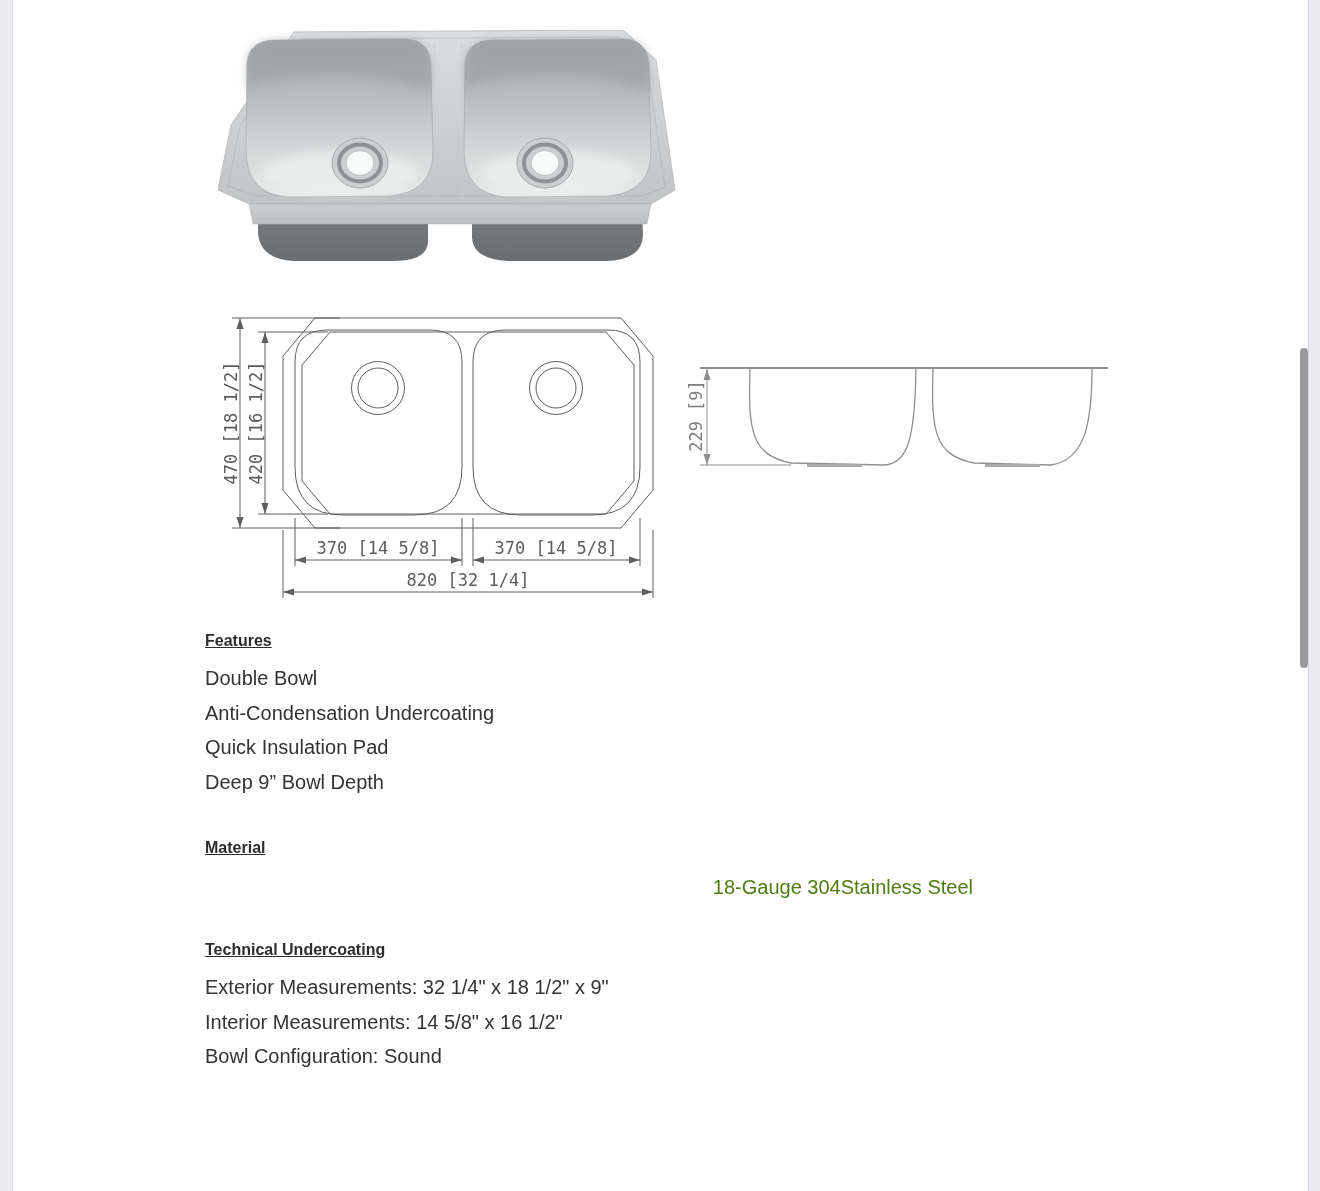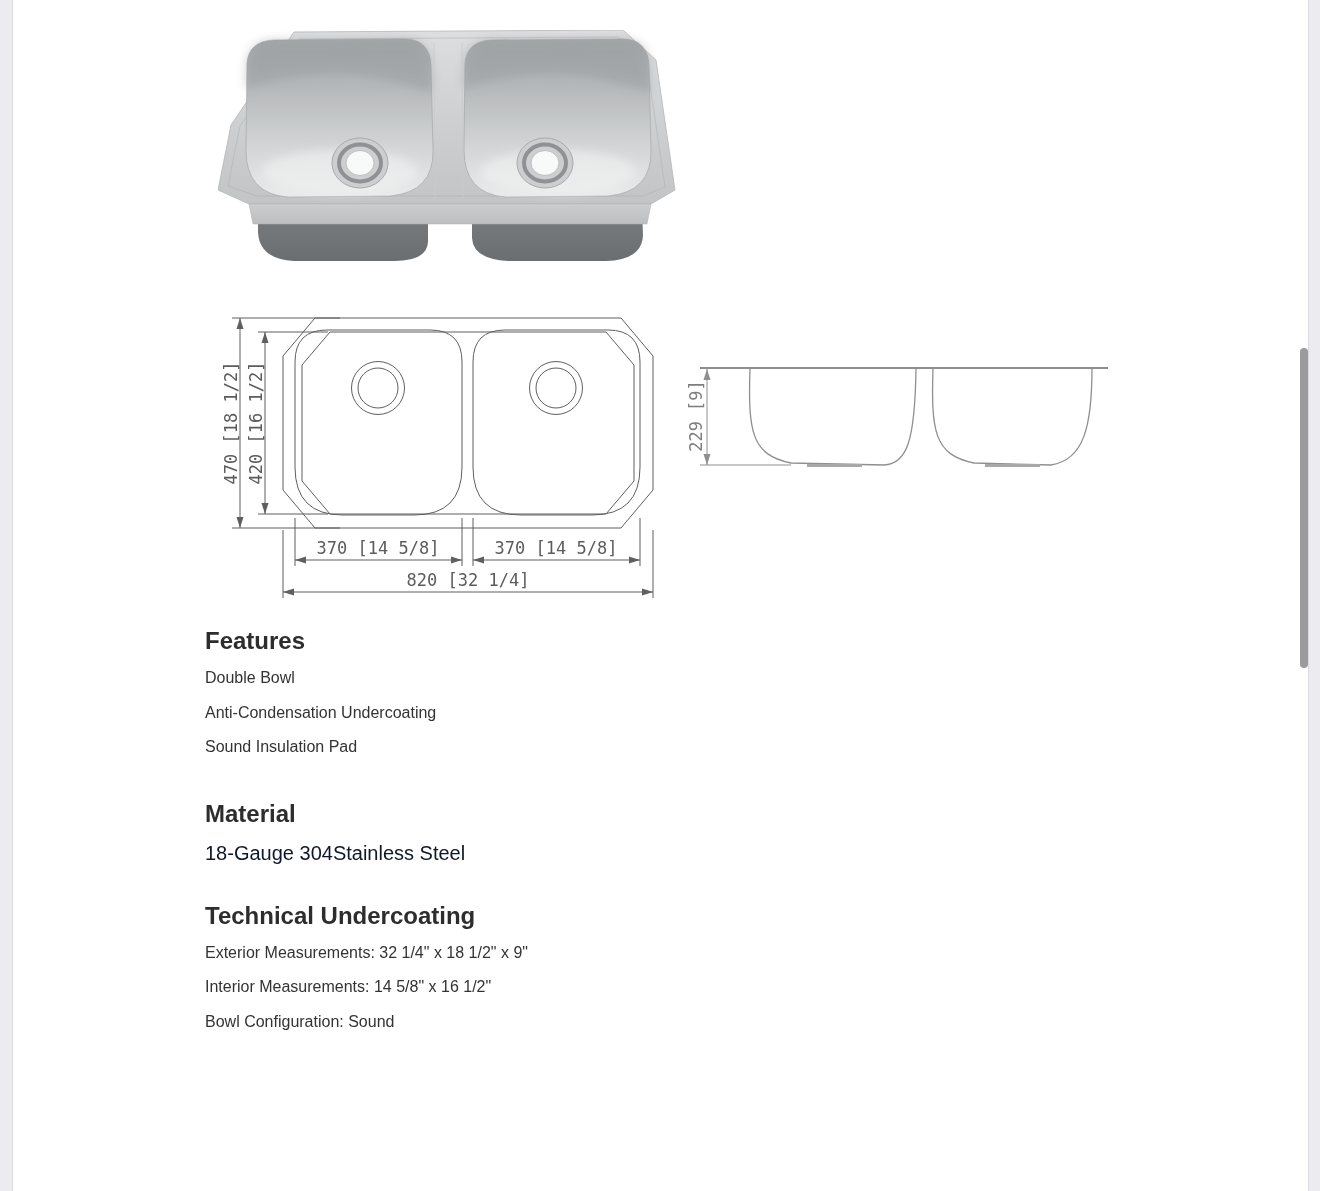--- a/index.html
+++ b/index.html
@@ -9,25 +9,25 @@
   }
   .edge-strip{position:absolute;top:0;height:1191px;background:#ebebf0;}
   .edge-left{left:0;width:12px;border-right:1px solid #dadbe0;}
   .edge-right{left:1308px;width:12px;border-left:1px solid #dadbe0;}
   .scroll-thumb{
     position:absolute;left:1300px;top:348px;width:8px;height:320px;
     border-radius:4px;background:#9b9b9e;
   }
   .abs{position:absolute;}
   .text-col{position:absolute;left:205px;top:626px;width:780px;color:#333;}
-  .text-col h2{margin:0;font-size:24px;line-height:29px;font-weight:bold;color:#2d2d2d;}
+  .text-col h2{margin:0;font-size:16px;line-height:29px;font-weight:bold;color:#2d2d2d;text-decoration:underline;}
   .text-col ul{margin:6px 0 0;padding:0;list-style:none;}
-  .text-col li{font-size:16px;line-height:34.5px;color:#333;}
+  .text-col li{font-size:20px;line-height:34.5px;color:#333;}
   .text-col .gap-material{margin-top:34px;}
-  .text-col .single-line{margin:8px 0 0;font-size:20px;line-height:34px;color:#0f172a;}
+  .text-col .single-line{margin:8px 12px 0;font-size:20px;line-height:34px;color:#4d7c0f;text-align:right;}
   .text-col .gap-technical{margin-top:31px;}
   .cad-label{
     font-family:"DejaVu Sans Mono",monospace;font-size:17px;fill:#5c5c5c;
   }
   .cad-label-light{
     font-family:"DejaVu Sans Mono",monospace;font-size:17px;fill:#7e7e7e;
   }
 </style>
 </head>
 <body>
@@ -174,21 +174,22 @@
     </g>
     <text class="cad-label-light" transform="rotate(-90 14 63)" x="14" y="63" text-anchor="middle">229 [9]</text>
   </svg>
 
   <div class="text-col">
 
     <h2>Features</h2>
     <ul>
       <li>Double Bowl</li>
       <li>Anti-Condensation Undercoating</li>
-      <li>Sound Insulation Pad</li>
+      <li>Quick Insulation Pad</li>
+      <li>Deep 9” Bowl Depth</li>
     </ul>
 
     <h2 class="gap-material">Material</h2>
     <p class="single-line">18-Gauge 304Stainless Steel</p>
 
     <h2 class="gap-technical">Technical Undercoating</h2>
     <ul>
       <li>Exterior Measurements: 32 1/4" x 18 1/2" x 9"</li>
       <li>Interior Measurements: 14 5/8" x 16 1/2"</li>
       <li>Bowl Configuration: Sound</li>

